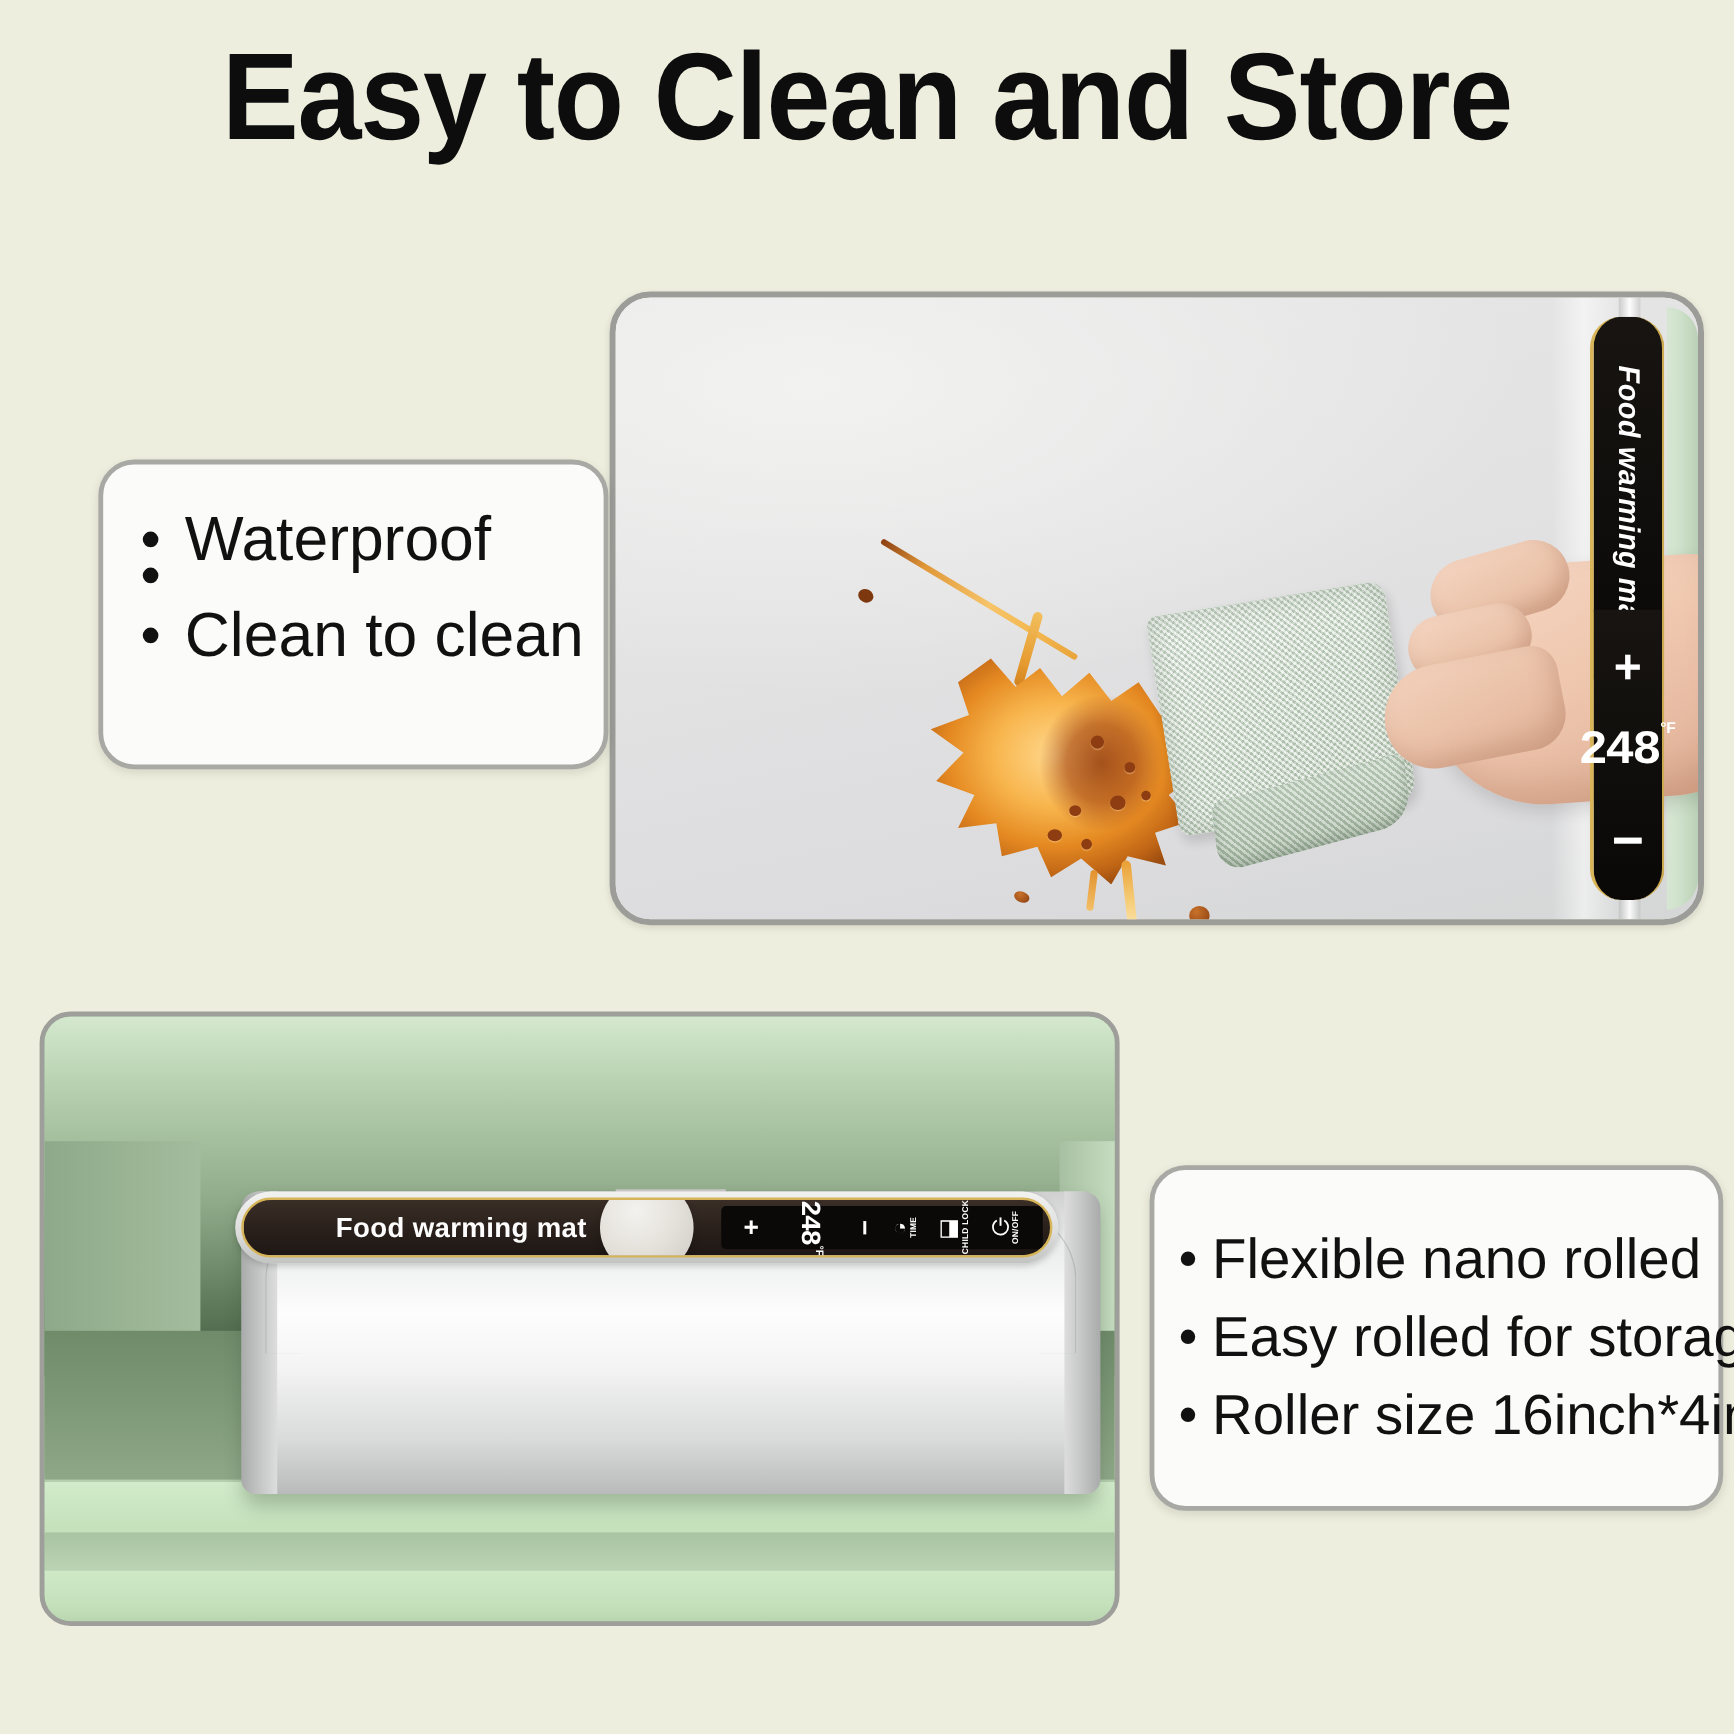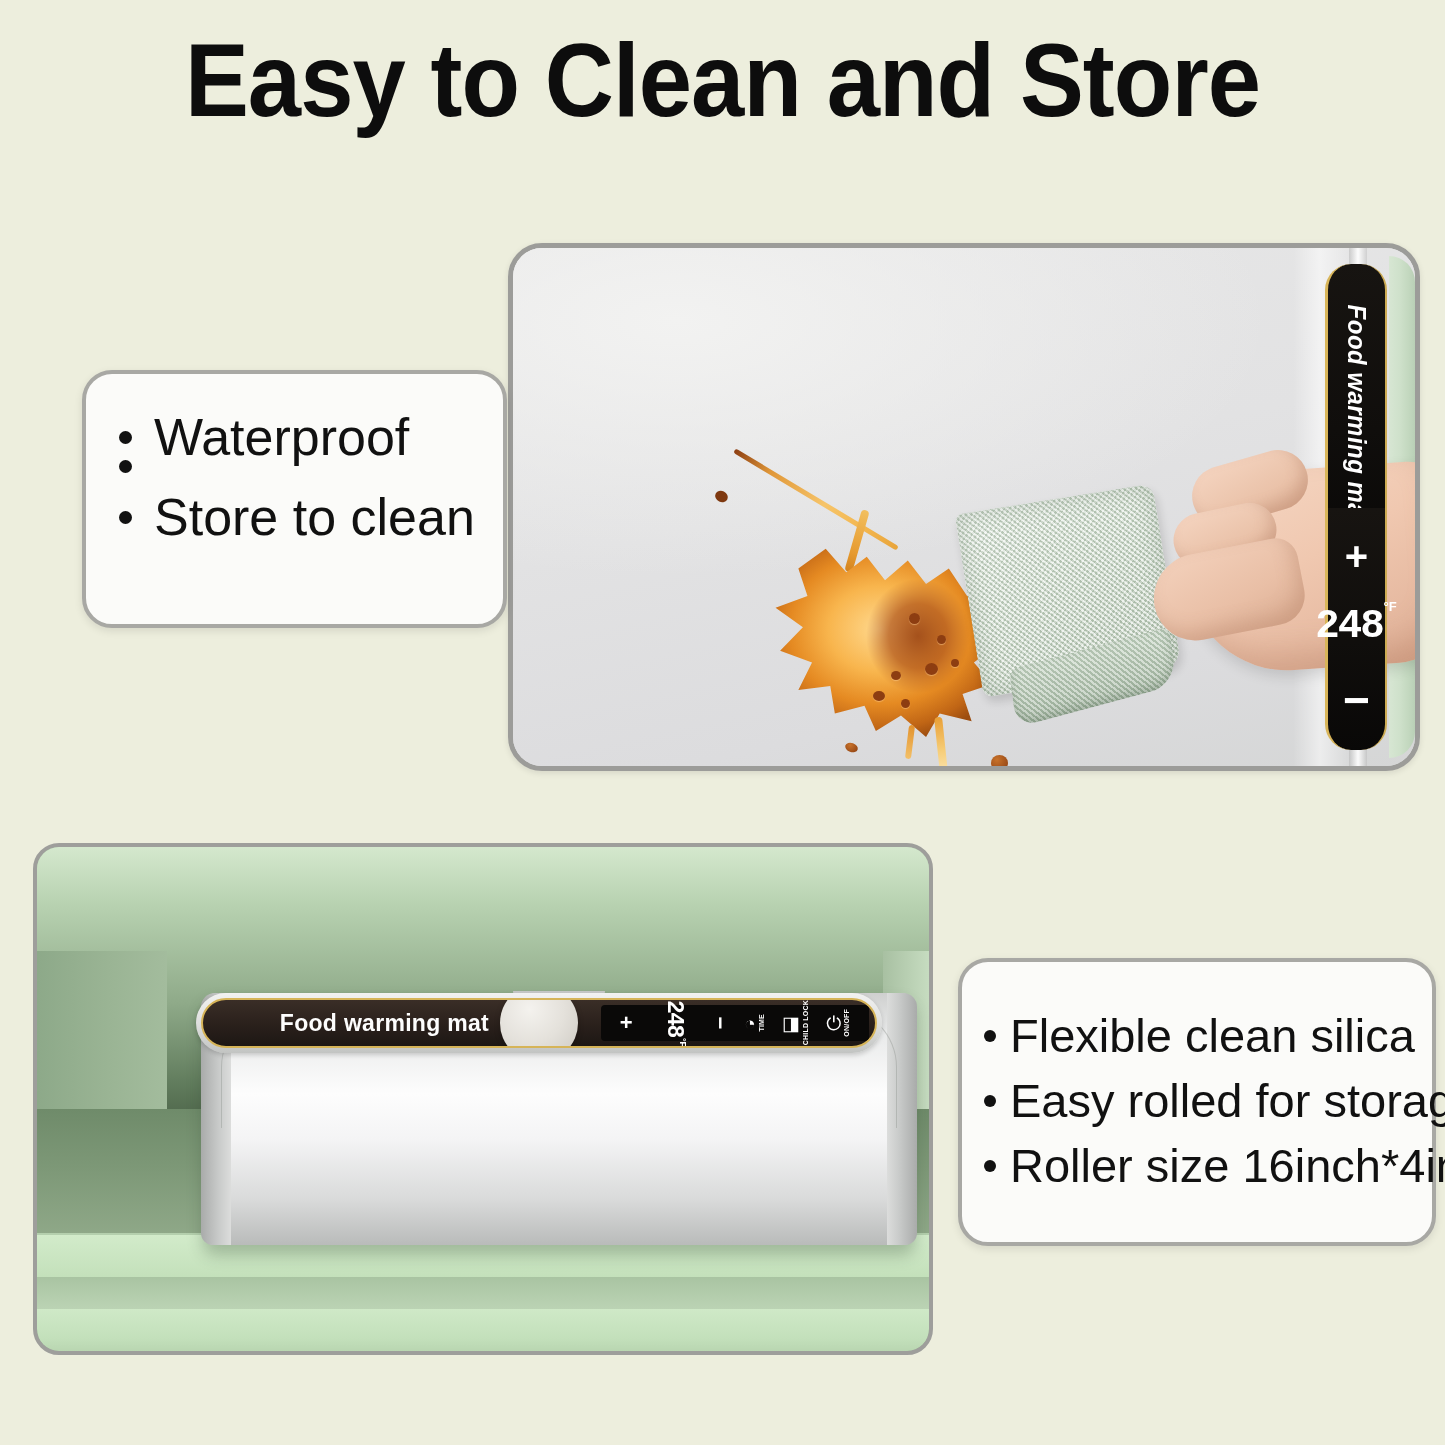--- a/index.html
+++ b/index.html
@@ -337,20 +337,21 @@
   }
 
   
   .card{
     position:absolute;
     background:#fbfbf9;
     border:4px solid #a8a8a4;
     border-radius:30px;
     box-sizing:border-box;
     box-shadow:0 3px 8px rgba(0,0,0,.10);
+    margin-top:13px;
   }
   .card ul{list-style:none;margin:0;padding:0;}
   .card li{
     display:flex;align-items:baseline;
     color:#111;
     font-family:"Liberation Sans Narrow","Liberation Sans",sans-serif;
   }
   .card li .dot{
     flex:0 0 auto;
     display:inline-block;
@@ -428,21 +429,21 @@
   <ul>
     <li>
       <span class="dot"></span>
       <span class="txt">Waterproof</span>
     </li>
     <li>
       <span class="dot"></span>
     </li>
     <li>
       <span class="dot"></span>
-      <span class="txt">Store to clean</span>
+      <span class="txt">Clean to clean</span>
     </li>
   </ul>
 </div>
 
 <div class="photo-bot">
   <div class="drawer-back"></div>
   <div class="drawer-left"></div>
   <div class="drawer-right"></div>
   <div class="drawer-floor"></div>
   <div class="drawer-lip1"></div>
@@ -483,21 +484,21 @@
       </span>
     </div>
     <div class="knob"></div>
   </div>
 </div>
 
 <div class="card card-right">
   <ul>
     <li>
       <span class="dot"></span>
-      <span class="txt">Flexible clean silica</span>
+      <span class="txt">Flexible nano rolled</span>
     </li>
     <li>
       <span class="dot"></span>
       <span class="txt">Easy rolled for storage</span>
     </li>
     <li>
       <span class="dot"></span>
       <span class="txt">Roller size 16inch*4inch</span>
     </li>
   </ul>

